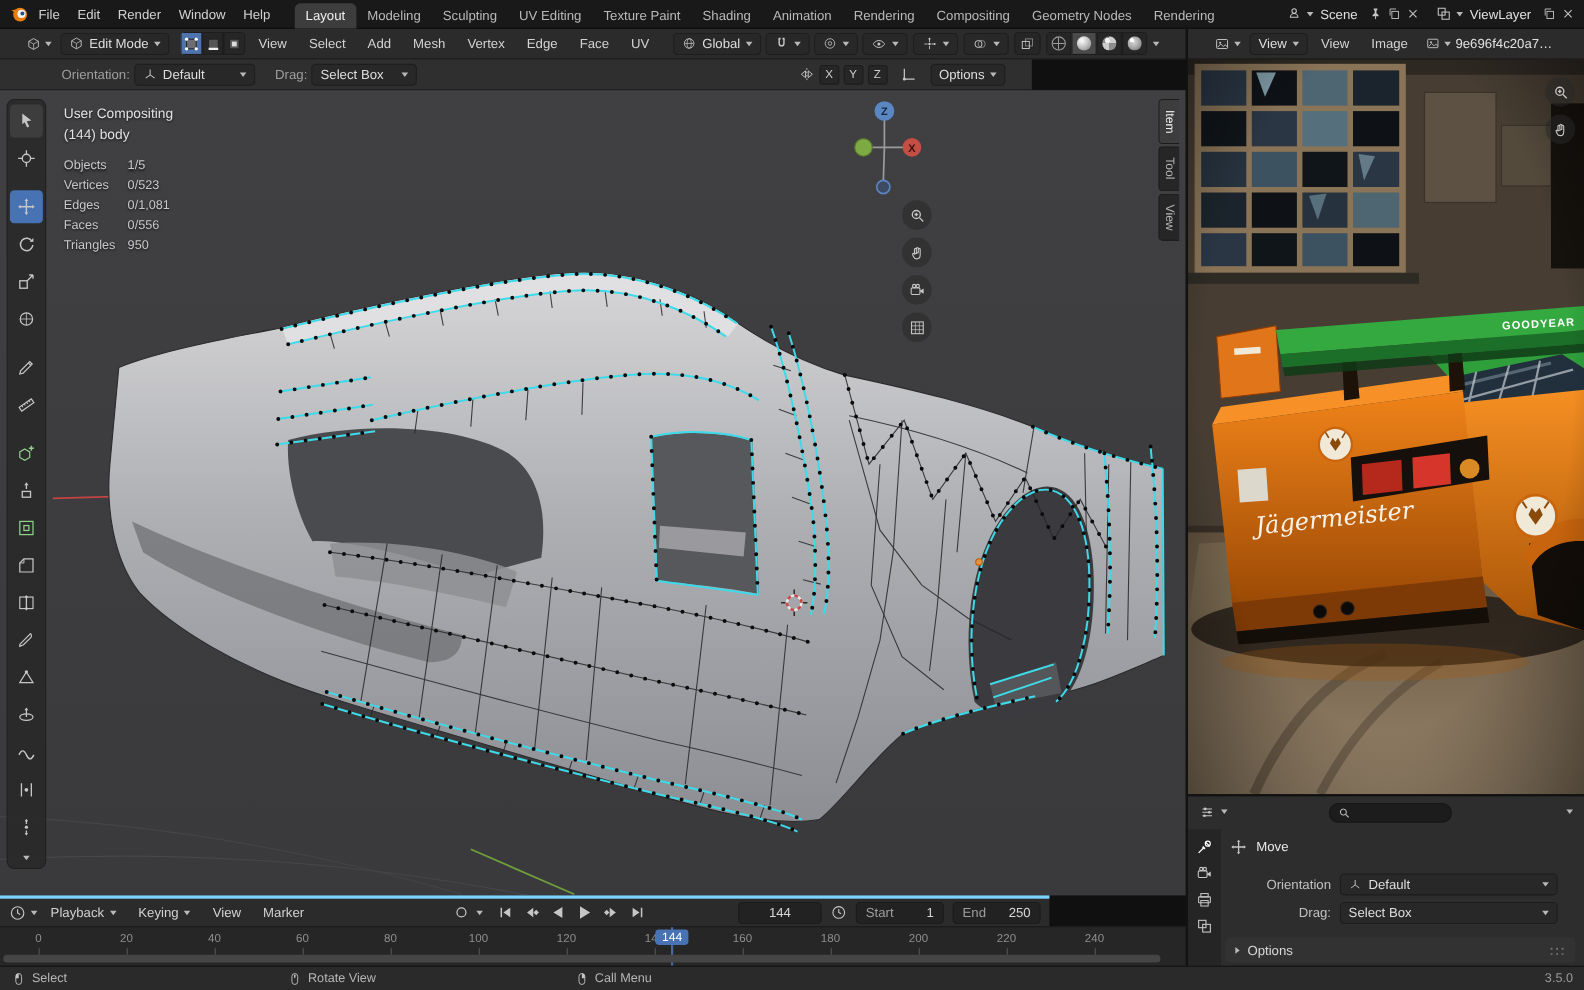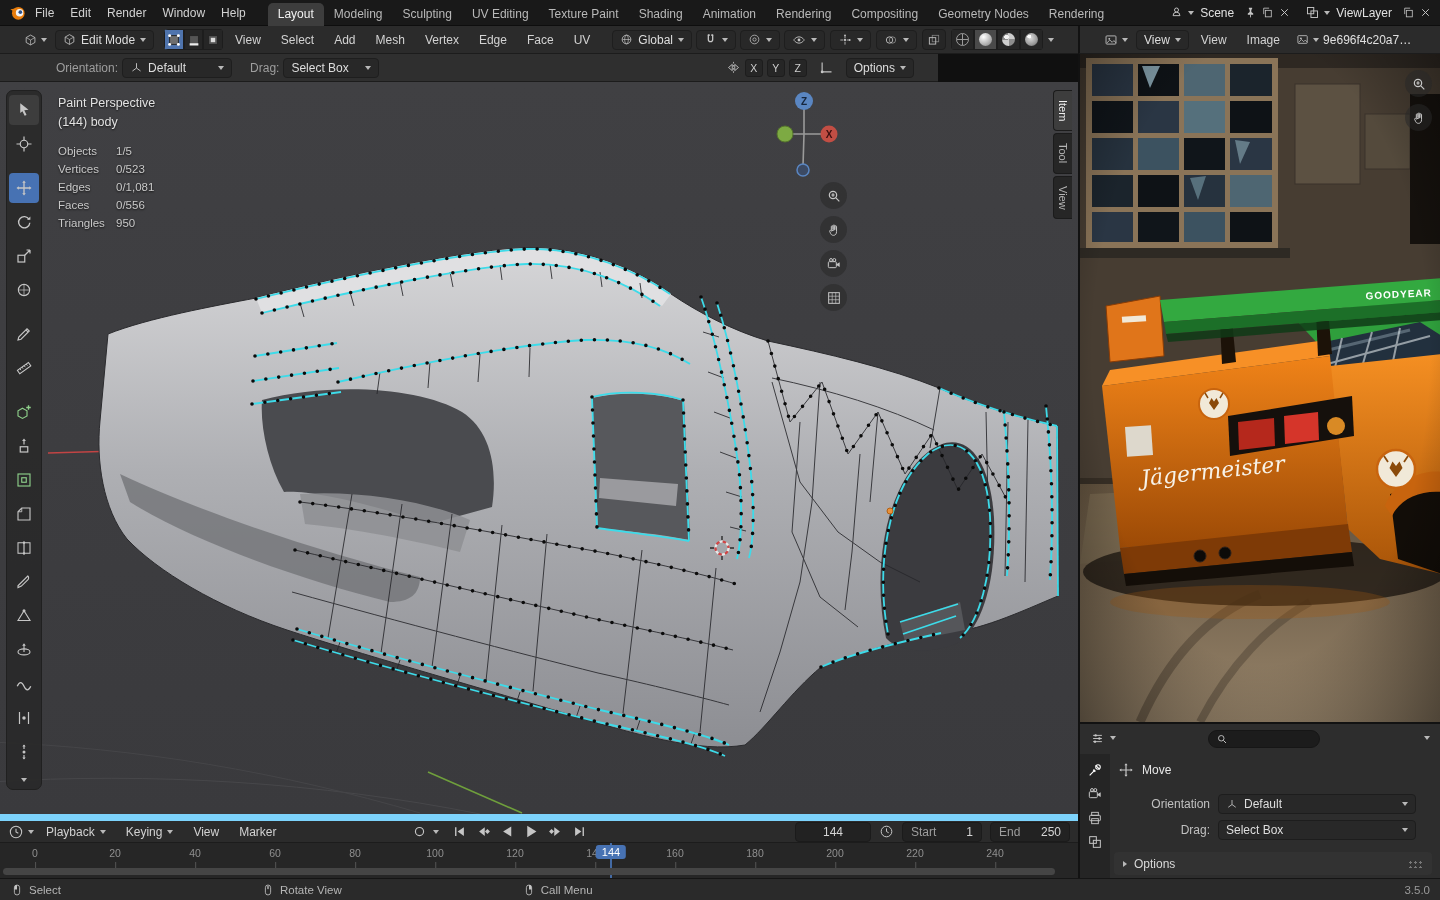--- a/index.html
+++ b/index.html
@@ -43,21 +43,21 @@
 .npanel{position:absolute;left:866px;top:6px;width:180px;border-radius:5px;overflow:hidden;box-shadow:0 1px 4px rgba(0,0,0,.4)}
 .npanel .hd{height:24px;background:rgba(32,32,32,.92);display:flex;align-items:center;gap:6px;padding:0 8px;color:#dcdcdc}
 .npanel .bd{height:40px;background:rgba(60,60,60,.92);display:flex;align-items:center;padding:0 14px;color:#c3c3c3}
 .grip{margin-left:auto;width:16px;height:8px;background:radial-gradient(circle 1.2px,#777 1.2px,transparent 1.3px);background-size:5px 5px}
 .vtabs{position:absolute;left:1053px;top:8px;display:flex;flex-direction:column;gap:2px}
 .vtab{writing-mode:vertical-rl;padding:9px 3px;font-size:11px;background:#262626;color:#b5b5b5;border:1px solid #1b1b1b;border-right:none;border-radius:4px 0 0 4px}
 .vtab.active{background:#3d3d3d;color:#efefef}
 .navcol{position:absolute;left:820px;top:100px;display:flex;flex-direction:column;gap:7px}
 .navbtn{width:27px;height:27px;border-radius:50%;background:rgba(40,40,40,.55);display:grid;place-items:center;color:#dcdcdc}
 
-.tlh{position:absolute;top:814px;left:0;width:1078px;height:28px;background:#2b2b2b;border-top:7px solid #7dd3fc;display:flex;align-items:center;gap:4px;padding:0 8px}
+.tlh{position:absolute;top:814px;left:0;width:954px;height:28px;background:#2b2b2b;border-top:3px solid #7dd3fc;display:flex;align-items:center;gap:4px;padding:0 8px}
 .transport{display:flex;align-items:center;gap:2px;margin-left:120px}
 .tpb{width:22px;height:20px;display:grid;place-items:center;color:#cfcfcf}
 .field{height:20px;background:#222;border:1px solid #1b1b1b;border-radius:4px;display:flex;align-items:center;padding:0 8px;gap:6px}
 .ruler{position:absolute;top:842px;left:0;width:1078px;height:36px;background:#262626;border-top:1px solid #1c1c1c}
 .tick{position:absolute;top:4px;transform:translateX(-50%);font-size:10.5px;color:#8f8f8f}
 .tick::after{content:"";position:absolute;left:50%;top:15px;width:1px;height:6px;background:#555}
 .phline{position:absolute;top:0;bottom:0;width:2px;background:rgba(71,114,179,.9)}
 .phbadge{position:absolute;top:2px;transform:translateX(-50%);background:#4772b3;color:#fff;font-size:11px;padding:1px 6px;border-radius:3px;z-index:2}
 .hscroll{position:absolute;bottom:3px;left:3px;height:7px;width:1052px;background:#454545;border-radius:4px}
 
@@ -738,21 +738,21 @@
         </span>
       <span class="tbtn">
           <svg class="ic" width="18" height="18">
             <use href="#i-shrink"></use>
           </svg>
         </span>
       <span><span class="caret"></span></span>
     </div>
 
     <div class="stats">
-      <div class="t1">Paint Perspective</div>
+      <div class="t1">User Compositing</div>
       <div class="t1">(144) body</div>
       <div class="statgrid">
         <span>Objects</span>
           <span>1/5</span>
         <span>Vertices</span>
           <span>0/523</span>
         <span>Edges</span>
           <span>0/1,081</span>
         <span>Faces</span>
           <span>0/556</span>

